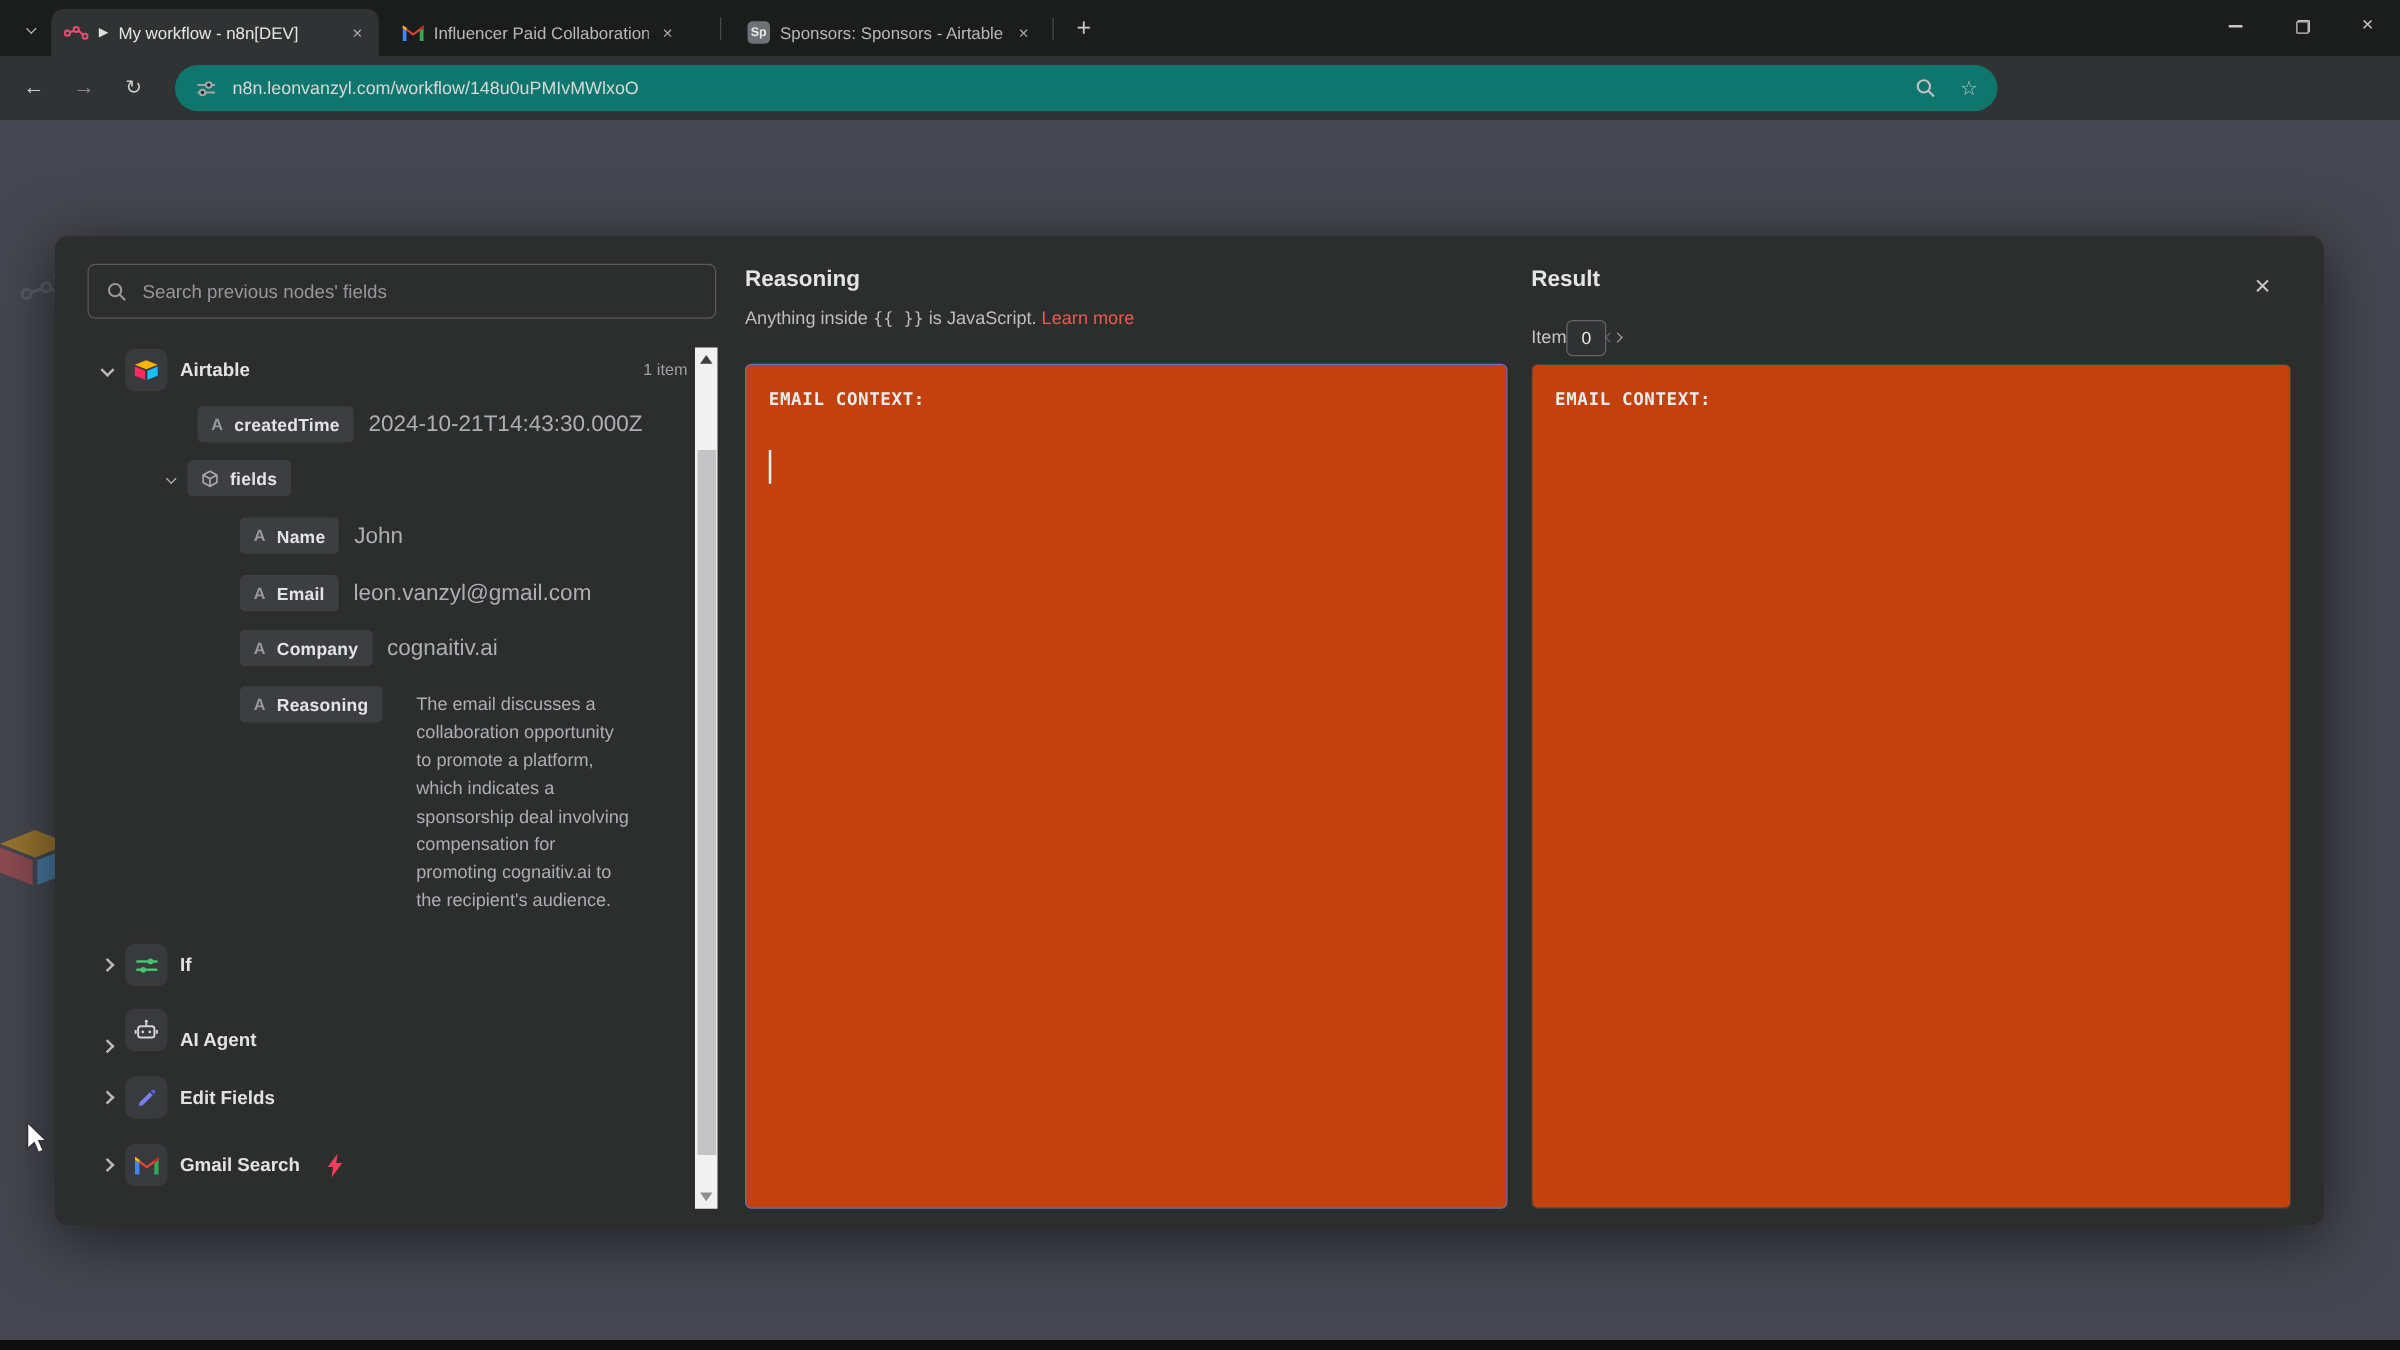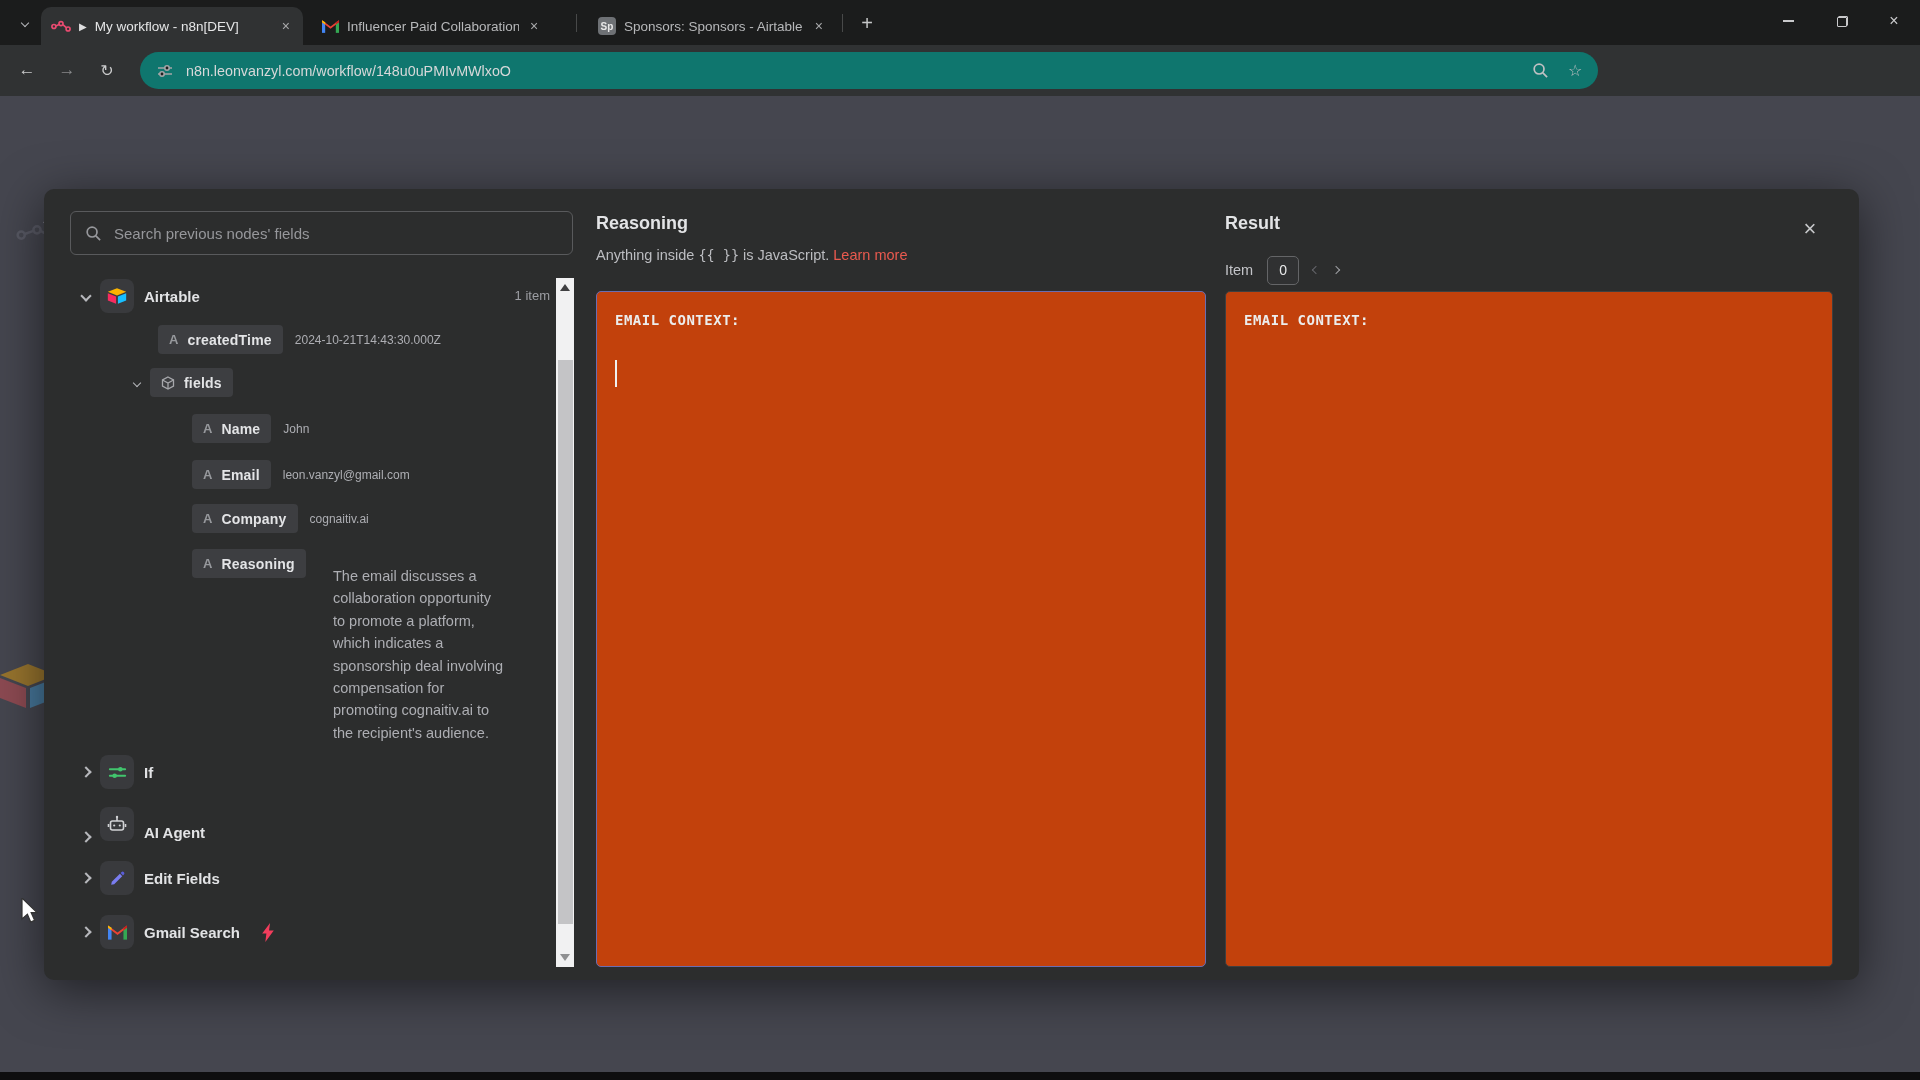--- a/index.html
+++ b/index.html
@@ -76,44 +76,44 @@
 
   .trow { position:absolute; display:flex; align-items:center; }
   .iconbox { width:34px; height:34px; border-radius:8px; background:#393a3d;
              display:flex; align-items:center; justify-content:center; }
   .nlabel { font-size:15px; font-weight:600; color:#e2e3e5; }
   .count { position:absolute; left:446px; top:99px; width:60px; text-align:right; font-size:13px; color:#9d9ea3; }
   .pill { display:inline-flex; align-items:center; gap:9px; background:#3d3e41; border-radius:4px;
           padding:5px 11px; height:29px; }
   .pill .t { font-size:13px; font-weight:700; color:#97999d; }
   .pill .k { font-size:14px; font-weight:600; color:#e3e4e6; letter-spacing:.2px; }
-  .val { font-size:12px; color:#adaeb3; white-space:nowrap; }
+  .val { font-size:18px; color:#adaeb3; white-space:nowrap; }
   .reasontext { position:absolute; left:289px; top:364px; width:200px; font-size:14.5px;
-                line-height:22.4px; color:#adaeb3; white-space:pre-line;margin-top:12px; }
+                line-height:22.4px; color:#adaeb3; white-space:pre-line; }
 
   .vscroll { position:absolute; left:512px; top:89px; width:18px; height:689px; background:#f1f1f2; }
   .vs-up { position:absolute; left:4px; top:6px; width:0; height:0;
            border-left:5px solid transparent; border-right:5px solid transparent; border-bottom:7px solid #3f3f41; }
   .vs-thumb { position:absolute; left:1.5px; top:82px; width:15px; height:564px; background:#c4c4c6; }
   .vs-down { position:absolute; left:4px; bottom:6px; width:0; height:0;
              border-left:5px solid transparent; border-right:5px solid transparent; border-top:7px solid #8f9092; }
 
   .paneltitle { position:absolute; top:24px; font-size:18px; font-weight:700; color:#e3e4e6; }
   .hint { position:absolute; left:552px; top:58px; font-size:14.5px; color:#bcbdc1; }
   .hint .code { font-family:"DejaVu Sans Mono",monospace; font-size:13.5px; }
   .hint .learn { color:#ea5a4f; }
   .codebox { position:absolute; top:102px; height:676px; background:#c2410c; border-radius:5px; }
   .codebox.expr { left:552px; width:610px; border:1.5px solid #6a6db3; }
   .codebox.res  { left:1181px; width:608px; border:1px solid #3e3f40; }
   .codetext { position:absolute; left:18px; top:20px; font-family:"DejaVu Sans Mono",monospace;
               font-size:14px; font-weight:700; letter-spacing:.5px; color:#eceded; }
   .caret { position:absolute; left:18px; top:68px; width:2px; height:27px; background:#f0f0f0;
            animation:blink 1.1s step-end infinite; }
   @keyframes blink { 50% { opacity:0; } }
-  .itemrow { position:absolute; left:1181px; top:66px; height:30px; display:flex; align-items:center; gap:14px; }
+  .itemrow { position:absolute; left:1181px; top:66px; height:30px; display:flex; align-items:center; }
   .itemlabel { font-size:14.5px; color:#c3c4c8; }
   .itembox { width:32px; height:29px; border:1px solid #646567; border-radius:5px; background:#303132;
              color:#e8e9ea; font-size:14px; display:flex; align-items:center; justify-content:center; }
   .modalclose { position:absolute; left:1752px; top:26px; width:28px; height:28px; display:flex;
                 align-items:center; justify-content:center; font-size:22px; color:#c7c8ca; }
   .boltwrap { margin-left:12px; display:flex; align-items:center; }
 
   .diamond { width:14px; height:14px; border-radius:3px; transform:rotate(45deg);
              background:linear-gradient(135deg,#e8483f,#f7b32b 40%,#38a852 70%,#4285f4); }
   .extteal { width:22px; height:22px; border-radius:5px; background:#1e7d76;

